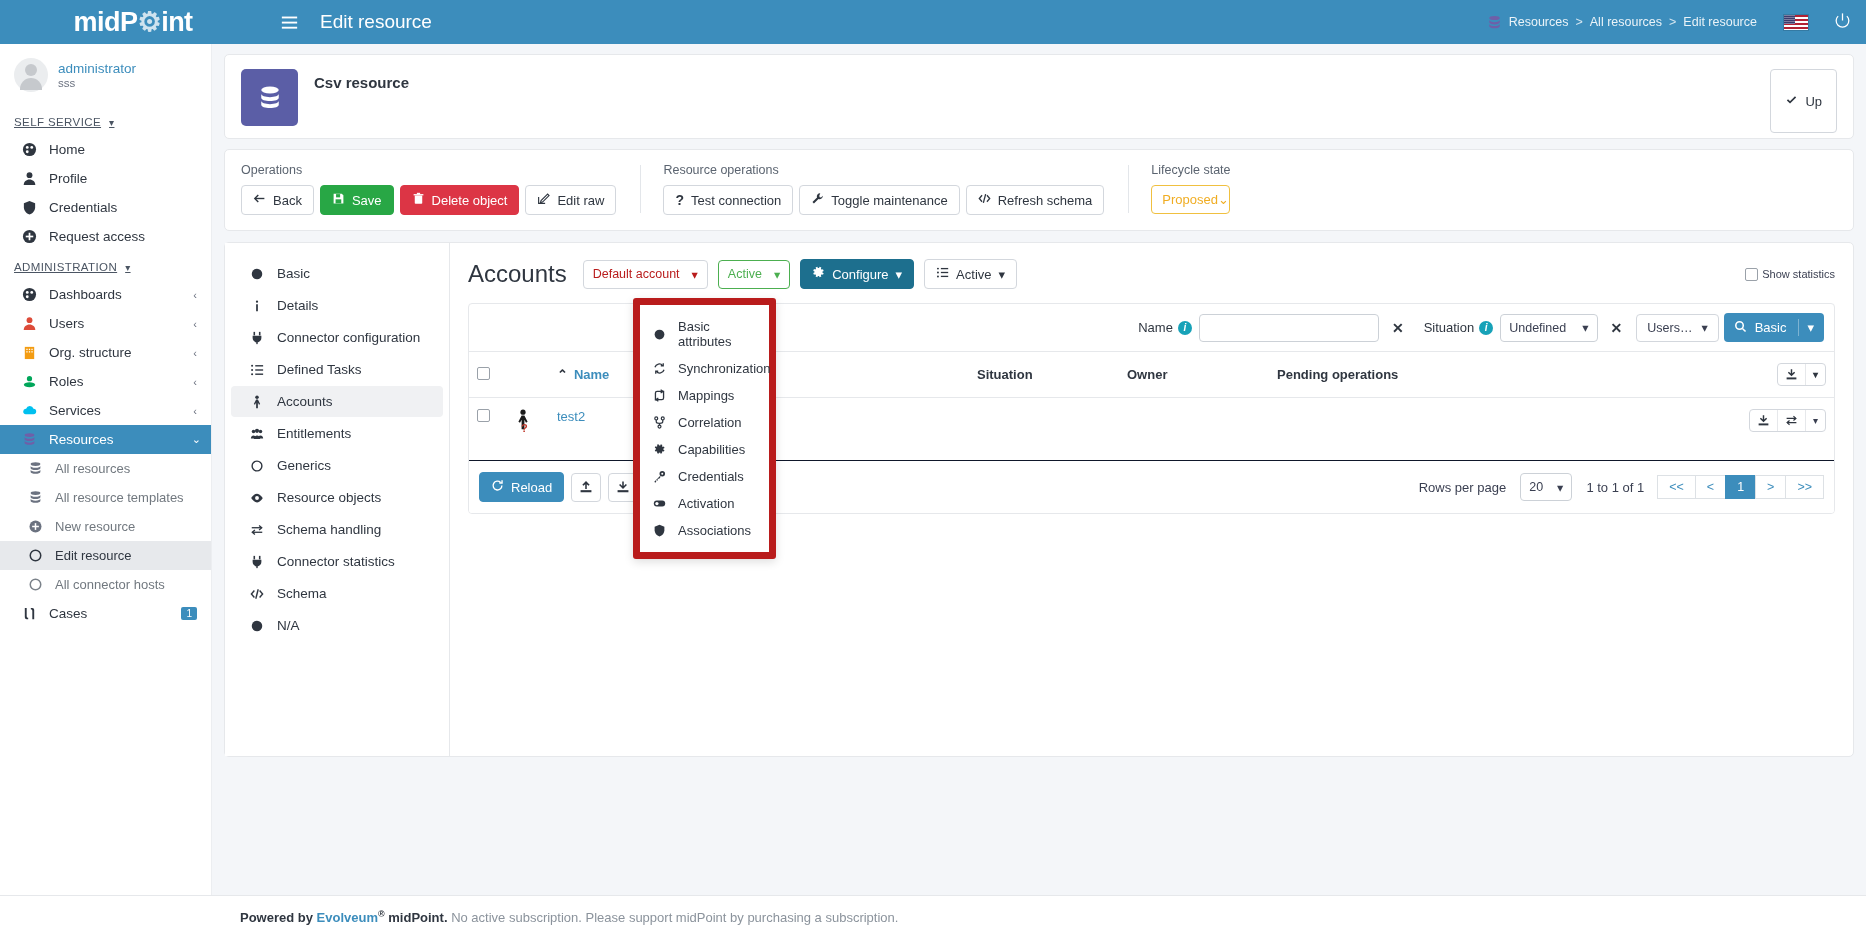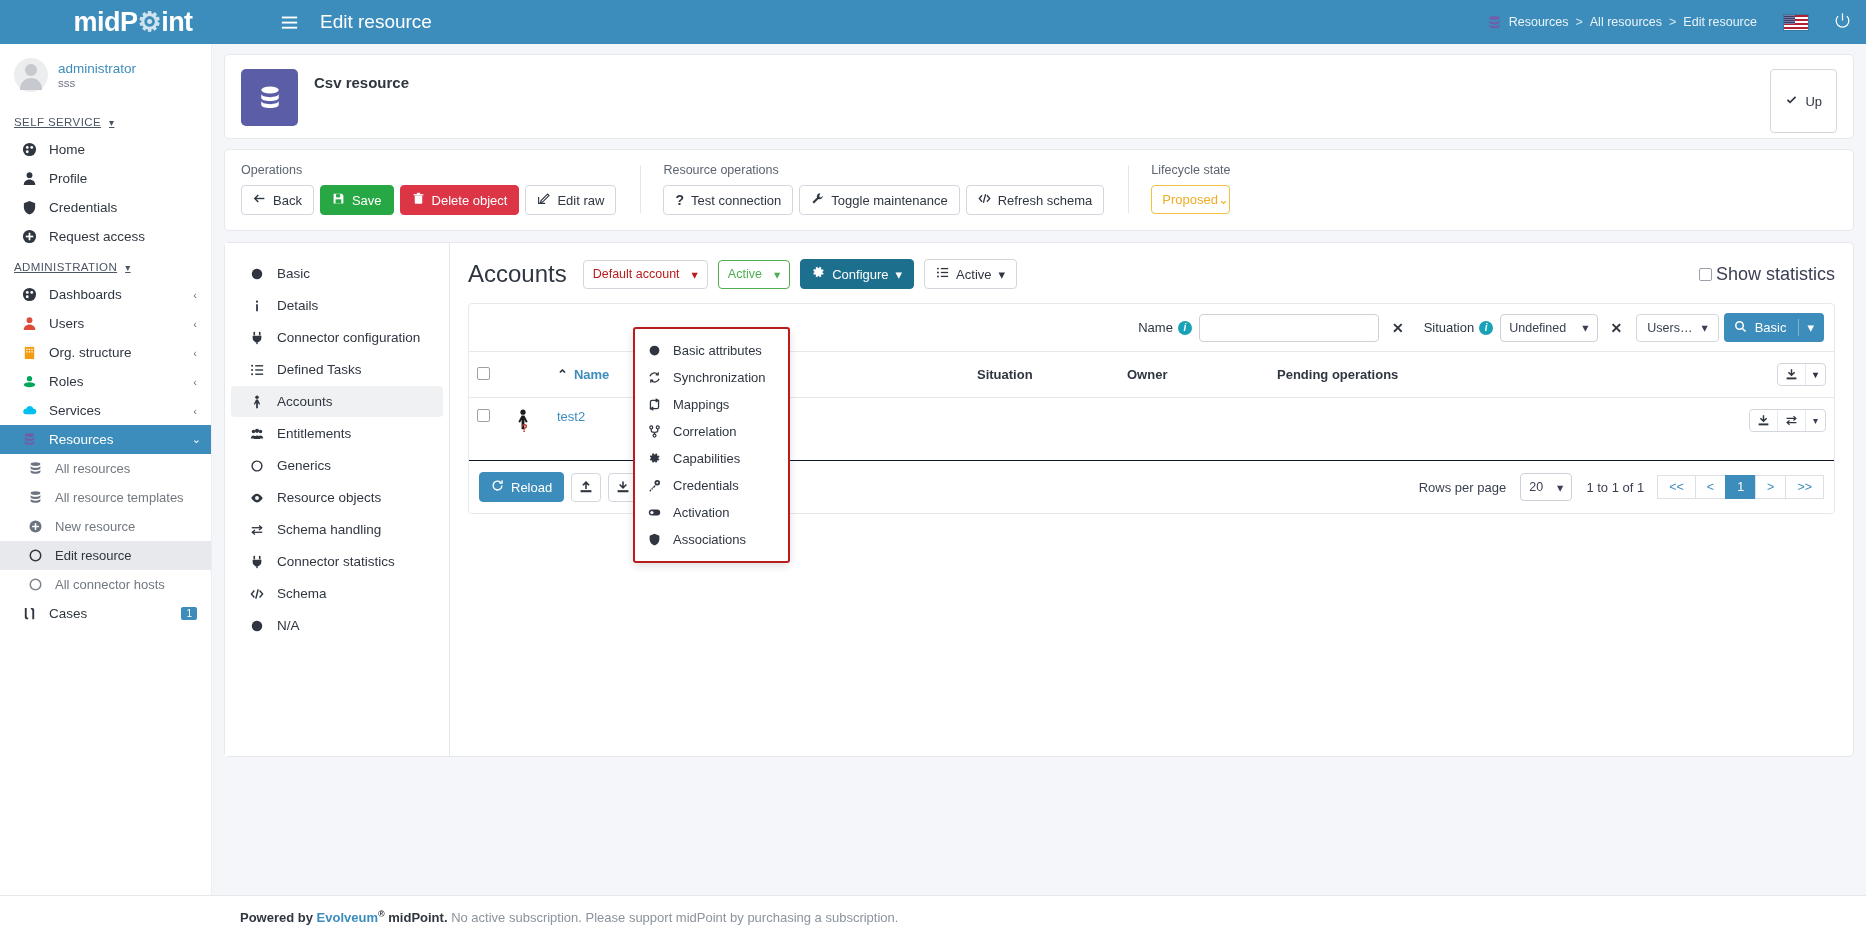--- a/index.html
+++ b/index.html
@@ -111,21 +111,21 @@
 
   .accounts { flex:1 1 auto; min-width:0; padding:16px 18px 10px 18px; position:relative;}
   .acc-head { display:flex; align-items:center; gap:10px; margin-bottom:14px; }
   .acc-title { font-size:24px; color:#2f3640; margin-right:6px; }
   .sel {
     border:1px solid #d3d7dd; background:#fff; border-radius:4px; padding:6px 9px; font-size:12.5px;
     display:flex; align-items:center; gap:12px; cursor:pointer; color:#b91c1c;
   }
   .sel.green { border-color:#4caf50; color:#4caf50; }
   .btn-configure { background:#1d6f8e; border-color:#1d6f8e; color:#fff; position:relative; }
-  .show-stats { margin-left:auto; display:flex; align-items:center; gap:4px; font-size:18px; color:#3a3f51; cursor:pointer;}
+  .show-stats { margin-left:auto; display:flex; align-items:center; gap:4px; font-size:11px; color:#3a3f51; cursor:pointer;}
   .cbox { width:13px; height:13px; border:1px solid #9aa1a9; border-radius:2px; background:#fff; display:inline-block;}
 
   .table-box { border:1px solid #e6e8eb; border-radius:4px; overflow:hidden; }
   .filterbar { display:flex; align-items:center; justify-content:flex-end; padding:9px 10px; gap:0;}
   .fgroup { display:flex; align-items:center; gap:7px; background:#fff; padding:0 8px 0 6px; }
   .fglabel { font-size:13px; color:#2f3640; display:flex; align-items:center; gap:5px;}
   .info-i { width:14px; height:14px; border-radius:50%; background:#17a2b8; color:#fff; font-size:10px;
      display:inline-flex; align-items:center; justify-content:center; font-style:italic; font-weight:bold;}
   .finput { border:1px solid #ccd1d7; border-radius:4px; height:28px; width:180px; background:#fff; }
   .fx { font-size:14px; color:#2f3640; cursor:pointer; padding:0 6px; font-weight:bold;}
@@ -159,22 +159,22 @@
   .pager { margin-left:auto; display:flex; align-items:center; gap:14px; font-size:13px; color:#3a3f51;}
   .rpp { border:1px solid #ccd1d7; border-radius:4px; height:28px; padding:0 8px; font-size:12.5px;
      display:flex; align-items:center; gap:14px; cursor:pointer;}
   .pages { display:flex; }
   .pages span { border:1px solid #dde1e5; padding:4px 11px; font-size:12.5px; color:#3c8dbc; cursor:pointer;
      margin-left:-1px; background:#fff;}
   .pages span.cur { background:#3c8dbc; color:#fff; border-color:#3c8dbc; }
 
   
   .dropdown {
-    position:absolute; left:183px; top:55px; width:157px; background:#fff; border:2px solid #b91c1c;
-    border-radius:3px; box-shadow:0 3px 10px rgba(0,0,0,.13); padding:8px 0; z-index:30;margin-top:29px;
+    position:absolute; left:183px; top:55px; width:143px; background:#fff; border:7px solid #b91c1c;
+    border-radius:3px; box-shadow:0 3px 10px rgba(0,0,0,.13); padding:8px 0; z-index:30;
   }
   .dd-item { display:flex; align-items:center; gap:11px; padding:6px 12px; font-size:13px; color:#2f3640; cursor:pointer;}
   .dd-item .ico { width:15px; display:flex; justify-content:center; flex:0 0 15px;}
   .dd-item .ico svg { width:13px; height:13px; }
 
   
   .footer { flex:0 0 44px; background:#fff; border-top:1px solid #e6e8eb; display:flex; align-items:center;
      padding-left:28px; font-size:13px; color:#8b939c; }
   .footer b { color:#2f3640; }
   .footer .ev { color:#3c8dbc; }

